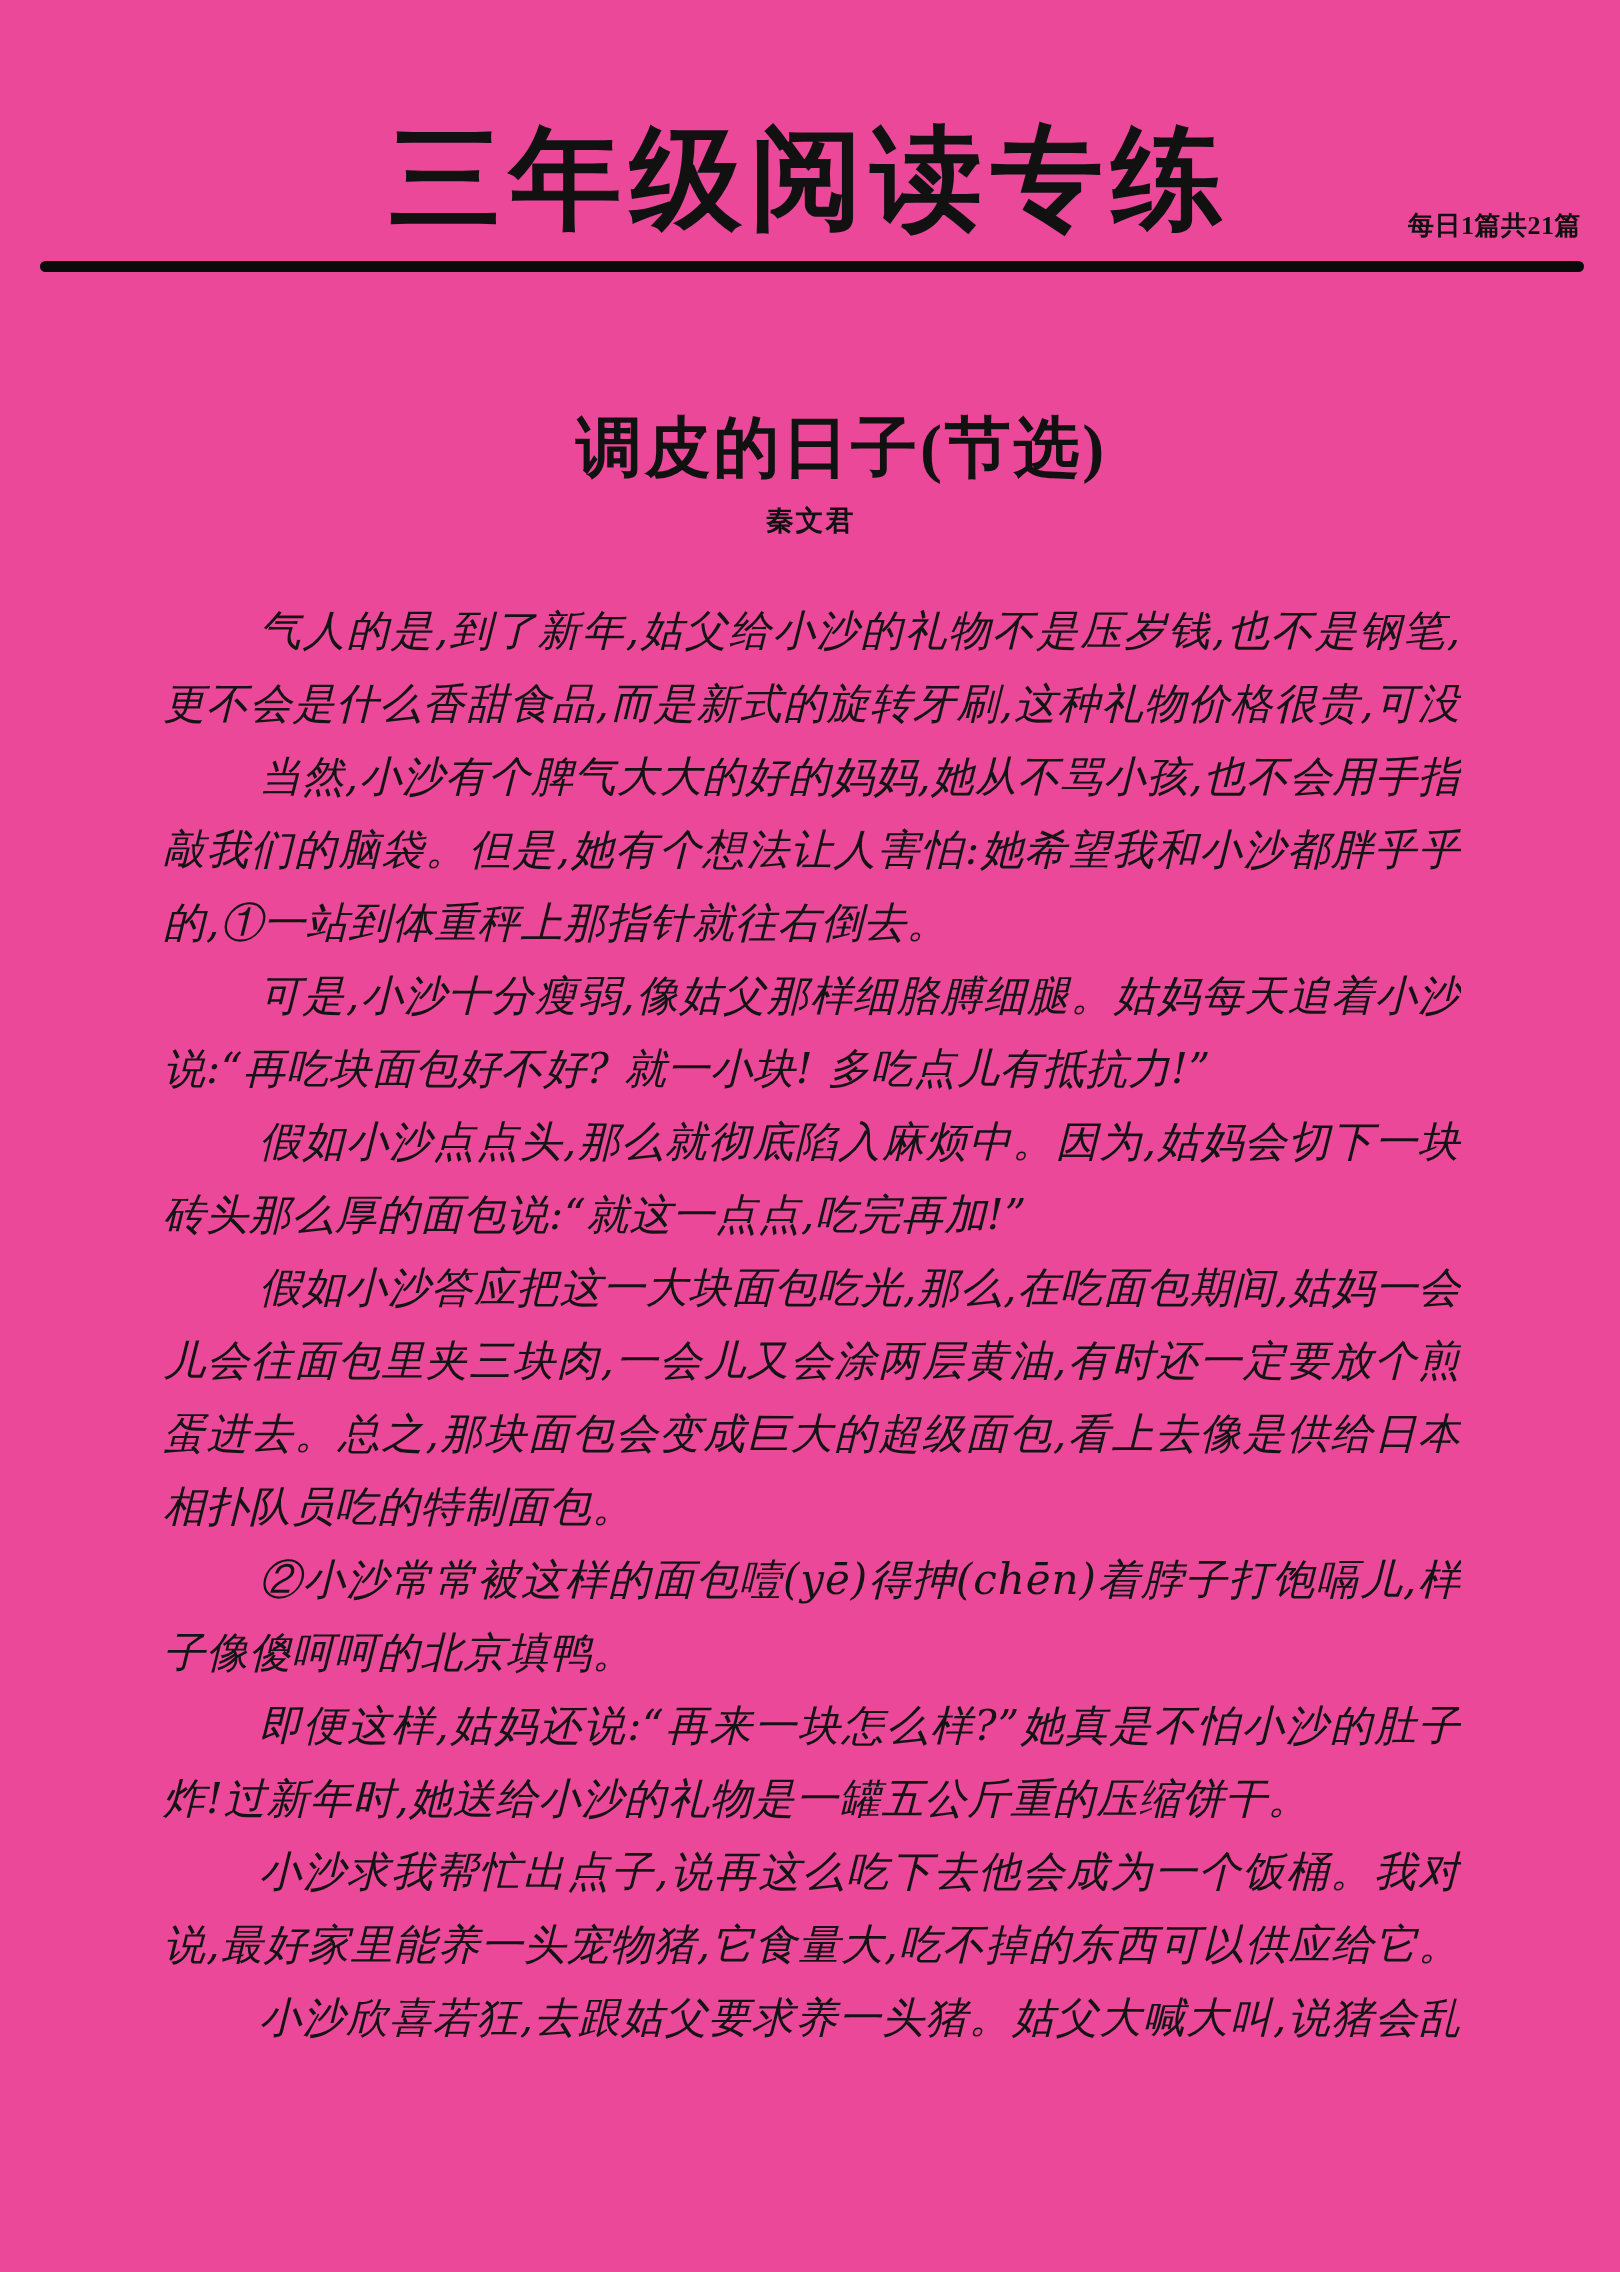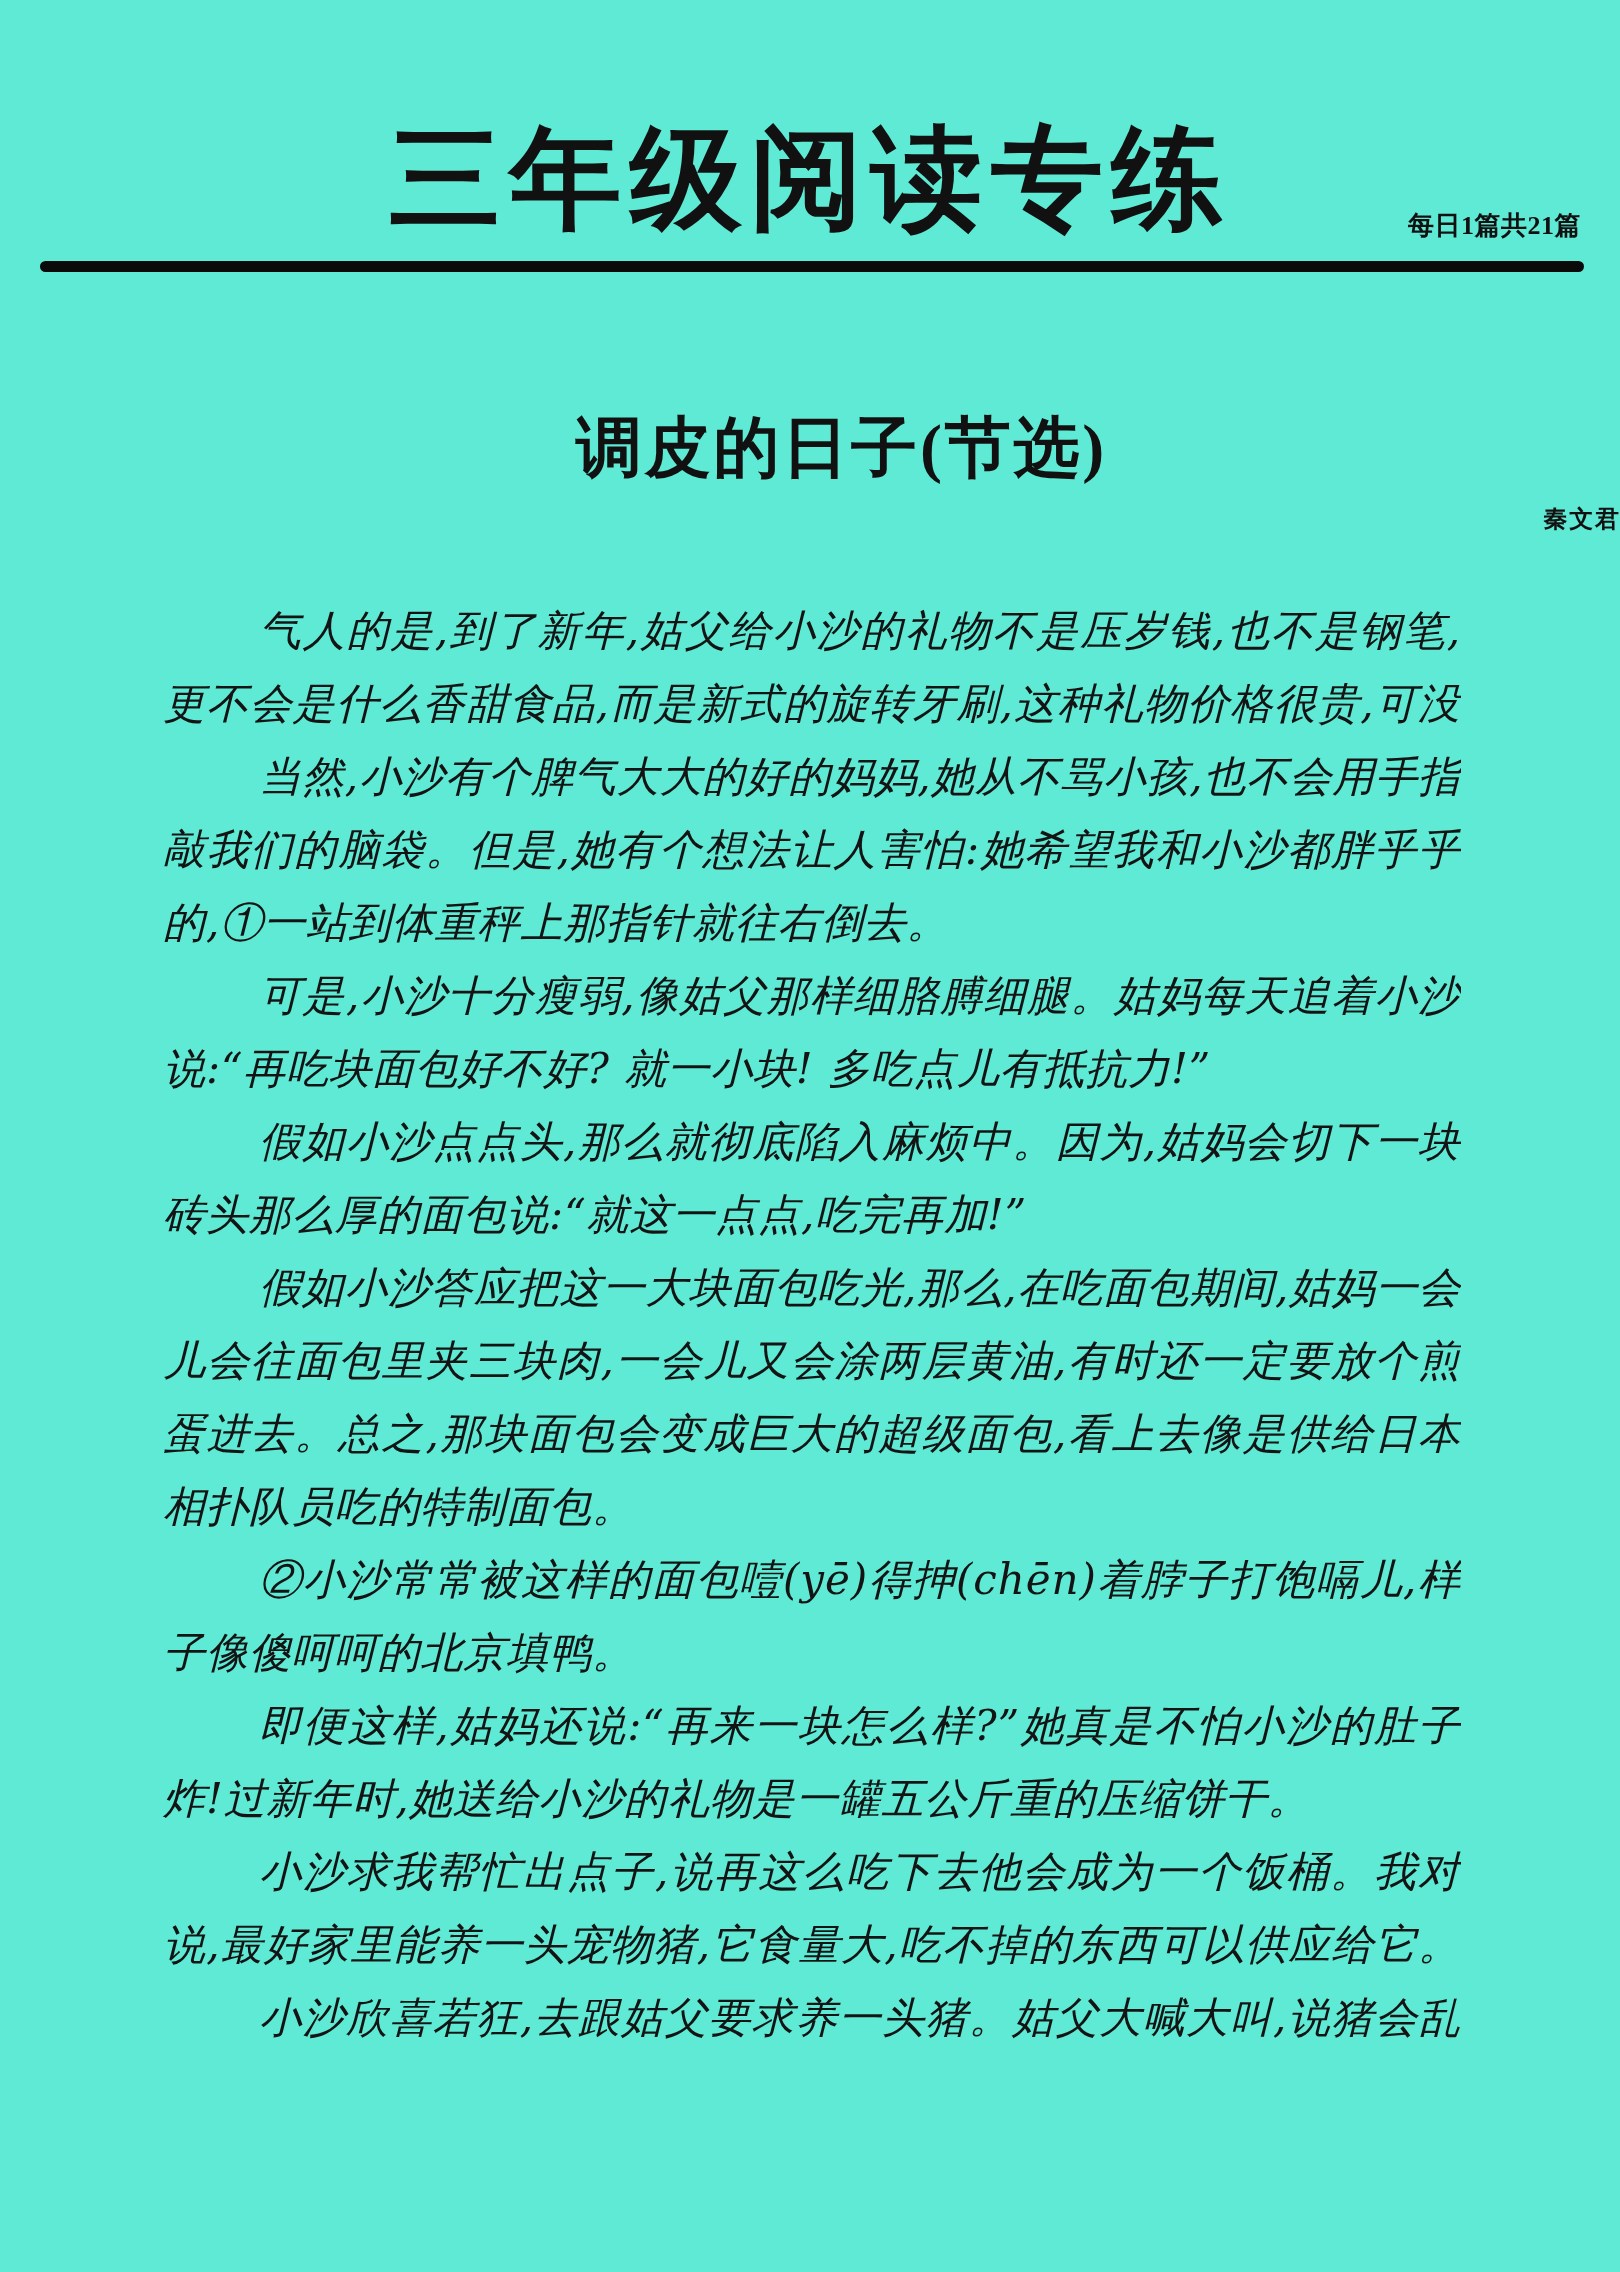--- a/index.html
+++ b/index.html
@@ -1,20 +1,20 @@
 <!DOCTYPE html>
 <html style="font-size:7.5px"><head>
 <meta charset="utf-8">
 <style>
   html, body { margin: 0; padding: 0; background: #e8e8e8; }
   .page {
     position: relative;
     width: 1621px;
     height: 2273px;
-    background: #5eead4;
+    background: #ec4899;
     overflow: hidden;
     color: #111;
   }
   
   .page-title {
     position: absolute;
     top: 121px;
     left: 0;
     width: 100%;
     text-align: center;
@@ -58,24 +58,24 @@
     line-height: 1;
     letter-spacing: 2.8px;
     white-space: nowrap;
     padding-left: 31px;
   }
   .article-author {
     position: absolute;
     top: 507px;
     left: 0;
     width: 100%;
-    text-align: right;
+    text-align: center;
     font-family: "Liberation Serif", serif;
     font-weight: bold;
-    font-size: 24px;
+    font-size: 28px;
     line-height: 1;
     letter-spacing: 1.9px;
   }
   
   .article-body {
     position: absolute;
     top: 594px;
     left: 163px;
     width: 1298px;
     font-family: "DejaVu Serif", serif;

